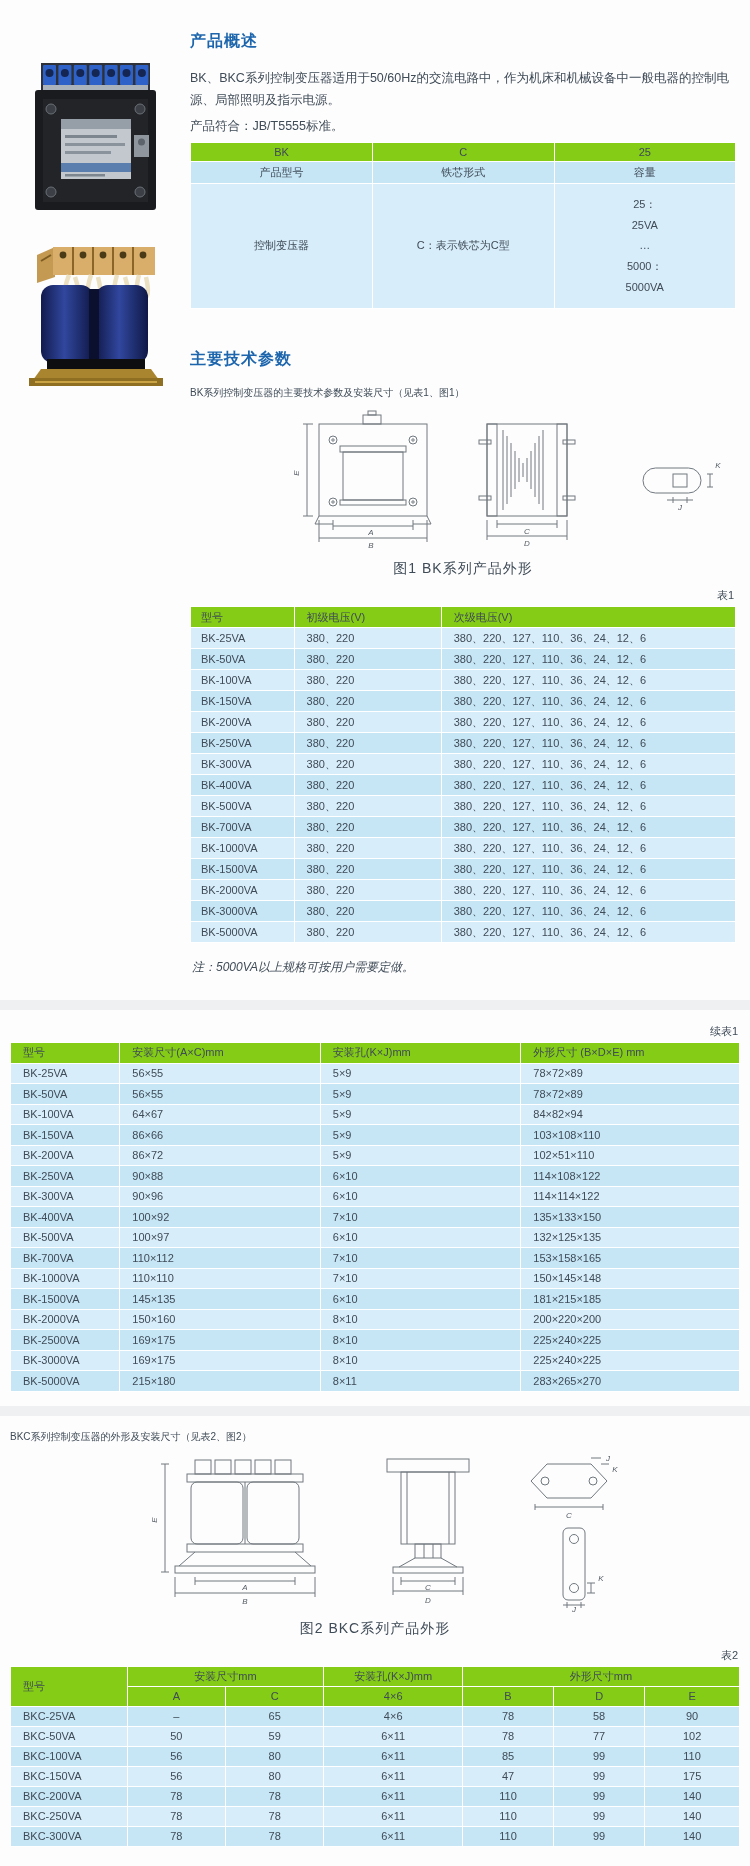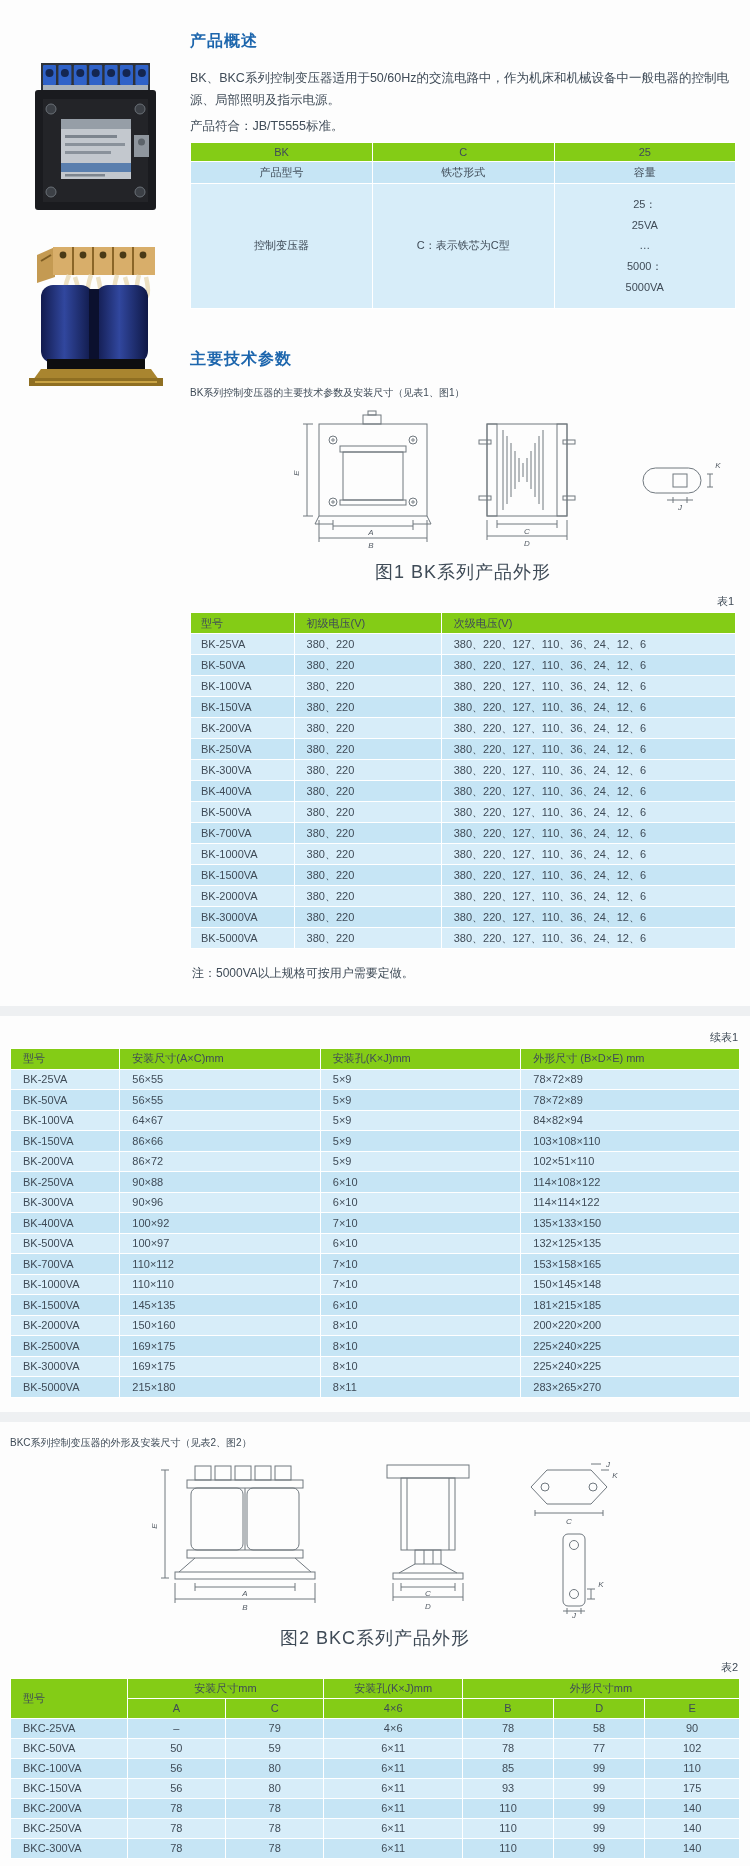--- a/index.html
+++ b/index.html
@@ -7,21 +7,21 @@
   body { height:1866px; overflow:hidden; }
   .page { width:750px; }
 
   .top { display:flex; padding-top:25px; }
   .photo-col { flex:0 0 190px; display:flex; flex-direction:column; align-items:center; padding-top:30px; gap:26px; }
   .content-col { flex:1; padding-right:14px; }
 
   h2.sec { color:#1d66ad; font-size:16px; font-weight:bold; letter-spacing:1px; margin:6px 0 16px 0; }
   .para { font-size:12.5px; line-height:1.75; margin-bottom:4px; }
   .intro { font-size:10px; margin:4px 0 10px 0; }
-  .note { font-size:12px; margin:16px 0 10px 2px; }
+  .note { font-size:12px; margin:16px 0 10px 2px;font-style:italic; }
 
   table { border-collapse:collapse; width:100%; font-size:11px; table-layout:fixed; }
   th, td { border:1px solid #ffffff; padding:3px 10px; font-weight:normal; }
   thead th { background:#84cc16; }
   .sel-table { margin:4px 0 26px 0; }
   .sel-table th, .sel-table td { text-align:center; }
   .sel-table .sub td { background:#c6e5f5; }
   .sel-table .bodyrow td { background:#d7edf9; padding:10px; }
   .sel-table .capline { line-height:1.9; }
 
@@ -37,21 +37,21 @@
   #cont-table tbody tr:nth-child(even) td { background:#c6e5f5; }
   #cont-table th, #cont-table td { text-align:left; height:20.5px; padding:2px 12px; }
 
   #table2 tbody tr:nth-child(odd) td { background:#c6e5f5; }
   #table2 tbody tr:nth-child(even) td { background:#d7edf9; }
   #table2 th, #table2 td { text-align:center; height:20px; padding:2px 6px; }
   #table2 td:first-child { text-align:left; padding-left:12px; }
 
   .sep { height:10px; background:#eef0f2; margin:14px 0; }
   .figwrap { text-align:center; margin:6px 0 0 0; }
-  .figcap { font-size:18px; text-align:center; margin:4px 0 2px 0; letter-spacing:1px; }
+  .figcap { font-size:14px; text-align:center; margin:4px 0 2px 0; letter-spacing:1px; }
   .dim { font-size:8px; font-style:italic; fill:#555d66; }
 </style>
 </head>
 <body>
 
 <div class="page">
 
   <div class="top">
 
     <div class="photo-col">
@@ -538,21 +538,21 @@
           <th>4×6</th>
           <th>B</th>
           <th>D</th>
           <th>E</th>
         </tr>
       </thead>
       <tbody id="t2-body">
           <tr>
             <td>BKC-25VA</td>
             <td>–</td>
-            <td>79</td>
+            <td>65</td>
             <td>4×6</td>
             <td>78</td>
             <td>58</td>
             <td>90</td>
           </tr>
           <tr>
             <td>BKC-50VA</td>
             <td>50</td>
             <td>59</td>
             <td>6×11</td>
@@ -567,21 +567,21 @@
             <td>6×11</td>
             <td>85</td>
             <td>99</td>
             <td>110</td>
           </tr>
           <tr>
             <td>BKC-150VA</td>
             <td>56</td>
             <td>80</td>
             <td>6×11</td>
-            <td>93</td>
+            <td>47</td>
             <td>99</td>
             <td>175</td>
           </tr>
           <tr>
             <td>BKC-200VA</td>
             <td>78</td>
             <td>78</td>
             <td>6×11</td>
             <td>110</td>
             <td>99</td>

